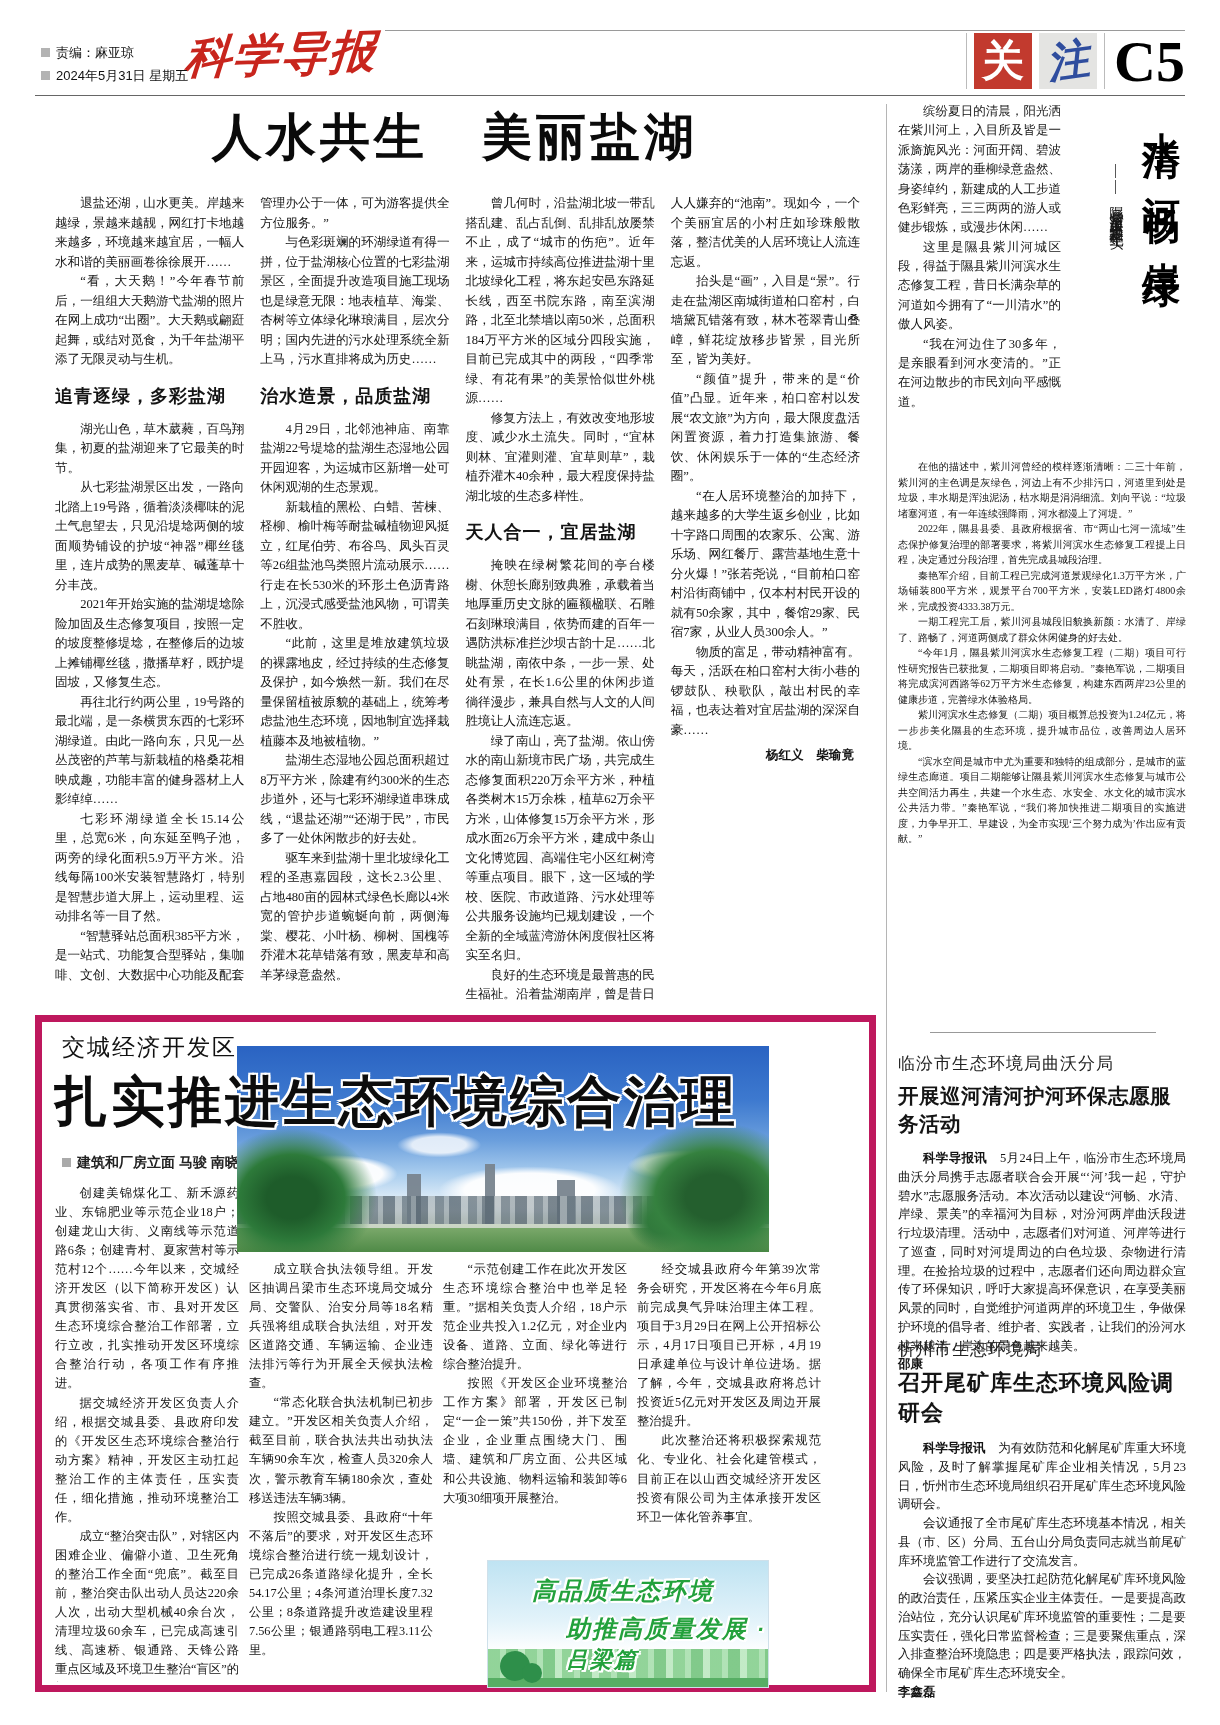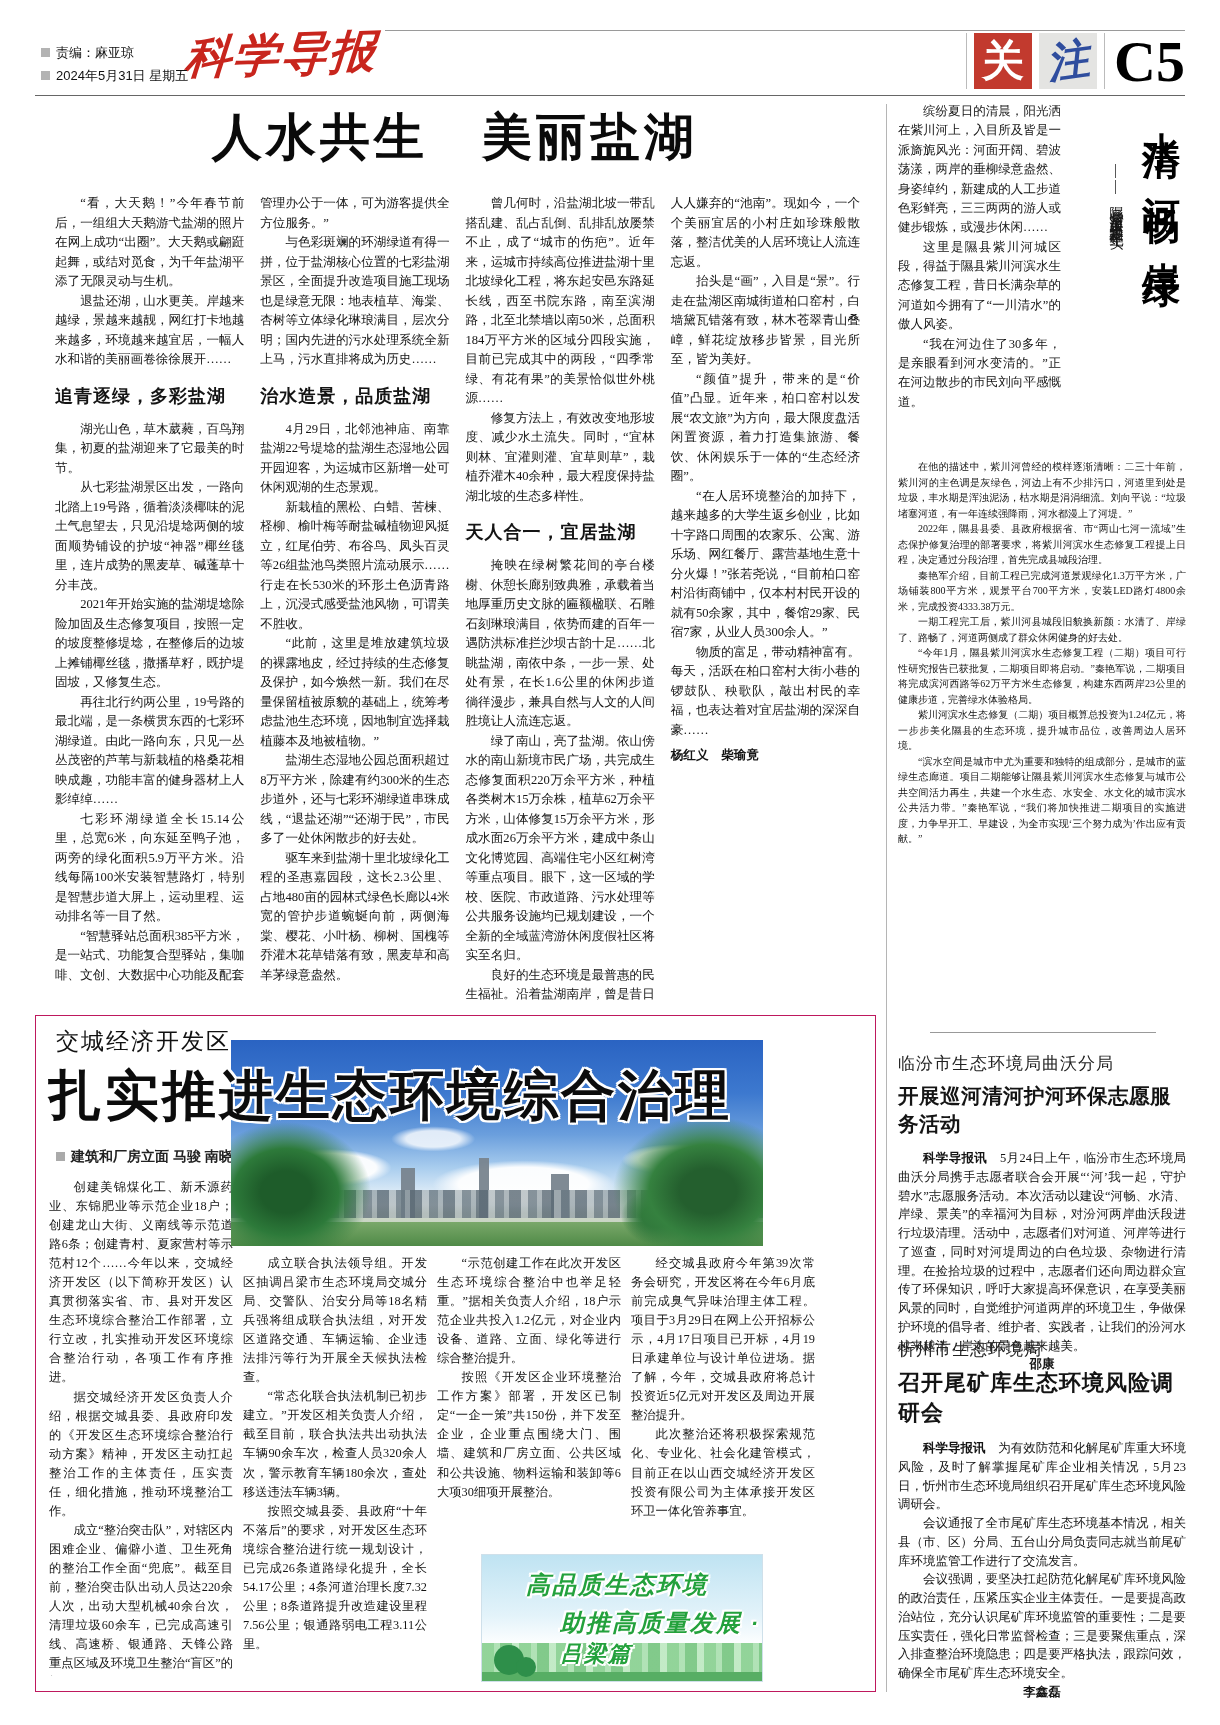--- a/index.html
+++ b/index.html
@@ -28,21 +28,21 @@
 
   
   .main-hl { position:absolute; left:35px; top:104px; width:840px; text-align:center;
     font-family:"Liberation Sans",sans-serif; font-weight:bold; font-size:50px; letter-spacing:4px; color:#0a0a0a; }
   .main-cols { position:absolute; left:55px; top:194px; width:805px; height:812px; overflow:hidden;
     column-count:4; column-gap:16px; column-fill:auto;
     font-size:12.6px; line-height:1.55; text-align:justify; }
   .main-cols p { text-indent:2em; }
   .main-cols h3 { font-family:"Liberation Sans",sans-serif; font-weight:bold; font-size:18px;
     margin:13px 0 9px; text-indent:0; letter-spacing:1px; }
-  .main-cols .byline-main { font-weight:bold; text-indent:0; margin-top:6px; padding-right:6px; }
+  .main-cols .byline-main { text-align:right; font-weight:bold; text-indent:0; margin-top:6px; padding-right:6px; }
 
   
   .vdivider { position:absolute; left:886px; top:104px; width:1px; height:1588px; background:#b5b5b5; }
 
   
   .feat { position:absolute; left:898px; top:102px; width:288px; }
   .feat-top { display:flex; height:345px; overflow:hidden; }
   .feat-intro { flex:1; font-size:12.5px; line-height:1.55; text-align:justify; padding-right:7px; overflow:hidden; }
   .feat-intro p { text-indent:2em; }
   .vtitle { writing-mode:vertical-rl; width:118px; height:345px; }
@@ -54,24 +54,24 @@
   .side-rule { position:absolute; left:930px; top:1032px; width:226px; border-top:1px solid #999; }
 
   
   .news { position:absolute; left:898px; width:288px; }
   .news-a { top:1052px; } .news-b { top:1338px; }
   .news .kicker { font-family:"Liberation Sans",sans-serif; font-size:17px; color:#222; letter-spacing:1px; }
   .news-a h2 { font-family:"Liberation Sans",sans-serif; font-weight:bold; font-size:20.5px; margin:7px 0 11px; letter-spacing:0.5px; }
   .news-b h2 { font-family:"Liberation Serif",serif; font-weight:bold; font-size:22px; margin:7px 0 11px; letter-spacing:1px; }
   .news .nbody { font-size:12.5px; line-height:1.5; text-align:justify; }
   .news .nbody p { text-indent:2em; }
-  .news .nbody .sig { text-align:center; font-weight:bold; text-indent:0; }
-
-  
-  .box { position:absolute; left:35px; top:1015px; width:841px; height:677px; border:1px solid #be185d; background:#fff; }
+  .news .nbody .sig { text-align:left; font-weight:bold; text-indent:0; }
+
+  
+  .box { position:absolute; left:35px; top:1015px; width:841px; height:677px; border:7px solid #be185d; background:#fff; }
   .box-kicker { position:absolute; left:20px; top:10px; font-family:"Liberation Sans",sans-serif; font-size:23px; color:#111; letter-spacing:2px; }
   .box-hl { position:absolute; left:12px; top:44px; width:815px; z-index:3;
     font-family:"Liberation Serif",serif; font-weight:bold; font-size:54px; letter-spacing:3px; color:#0c0c0c;
     text-shadow:-2px 0 #fff,2px 0 #fff,0 -2px #fff,0 2px #fff,-2px -2px #fff,2px 2px #fff,-2px 2px #fff,2px -2px #fff; }
   .box-byline { position:absolute; left:20px; top:132px; font-family:"Liberation Sans",sans-serif; font-weight:bold; font-size:14px; color:#222; }
   .box-byline .ed-sq { background:#aaa; }
   .bcol { position:absolute; font-size:12.3px; line-height:1.55; text-align:justify; overflow:hidden; }
   .bcol p { text-indent:2em; }
   .bcol1 { left:13px;  top:162px; width:184px; height:498px; }
   .bcol2 { left:207px; top:238px; width:184px; height:422px; }
@@ -137,22 +137,22 @@
       <div class="tag-blk2">
           <span>注</span>
         </div>
       <div class="tag-vline"></div>
       <div class="pageno">C5</div>
     </div>
   </div>
 
   <h1 class="main-hl">人水共生　美丽盐湖</h1>
   <div class="main-cols">
+      <p>退盐还湖，山水更美。岸越来越绿，景越来越靓，网红打卡地越来越多，环境越来越宜居，一幅人水和谐的美丽画卷徐徐展开……</p>
       <p>“看，大天鹅！”今年春节前后，一组组大天鹅游弋盐湖的照片在网上成功“出圈”。大天鹅或翩跹起舞，或结对觅食，为千年盐湖平添了无限灵动与生机。</p>
-      <p>退盐还湖，山水更美。岸越来越绿，景越来越靓，网红打卡地越来越多，环境越来越宜居，一幅人水和谐的美丽画卷徐徐展开……</p>
       <h3 class="subhead">追青逐绿，多彩盐湖</h3>
       <p>湖光山色，草木葳蕤，百鸟翔集，初夏的盐湖迎来了它最美的时节。</p>
       <p>从七彩盐湖景区出发，一路向北踏上19号路，循着淡淡椰味的泥土气息望去，只见沿堤埝两侧的坡面顺势铺设的护坡“神器”椰丝毯里，连片成势的黑麦草、碱蓬草十分丰茂。</p>
       <p>2021年开始实施的盐湖堤埝除险加固及生态修复项目，按照一定的坡度整修堤埝，在整修后的边坡上摊铺椰丝毯，撒播草籽，既护堤固坡，又修复生态。</p>
       <p>再往北行约两公里，19号路的最北端，是一条横贯东西的七彩环湖绿道。由此一路向东，只见一丛丛茂密的芦苇与新栽植的格桑花相映成趣，功能丰富的健身器材上人影绰绰……</p>
       <p>七彩环湖绿道全长15.14公里，总宽6米，向东延至鸭子池，两旁的绿化面积5.9万平方米。沿线每隔100米安装智慧路灯，特别是智慧步道大屏上，运动里程、运动排名等一目了然。</p>
       <p>“智慧驿站总面积385平方米，是一站式、功能复合型驿站，集咖啡、文创、大数据中心功能及配套管理办公于一体，可为游客提供全方位服务。”</p>
       <p>与色彩斑斓的环湖绿道有得一拼，位于盐湖核心位置的七彩盐湖景区，全面提升改造项目施工现场也是绿意无限：地表植草、海棠、杏树等立体绿化琳琅满目，层次分明；国内先进的污水处理系统全新上马，污水直排将成为历史……</p>
       <h3 class="subhead">治水造景，品质盐湖</h3>
       <p>4月29日，北邻池神庙、南靠盐湖22号堤埝的盐湖生态湿地公园开园迎客，为运城市区新增一处可休闲观湖的生态景观。</p>

